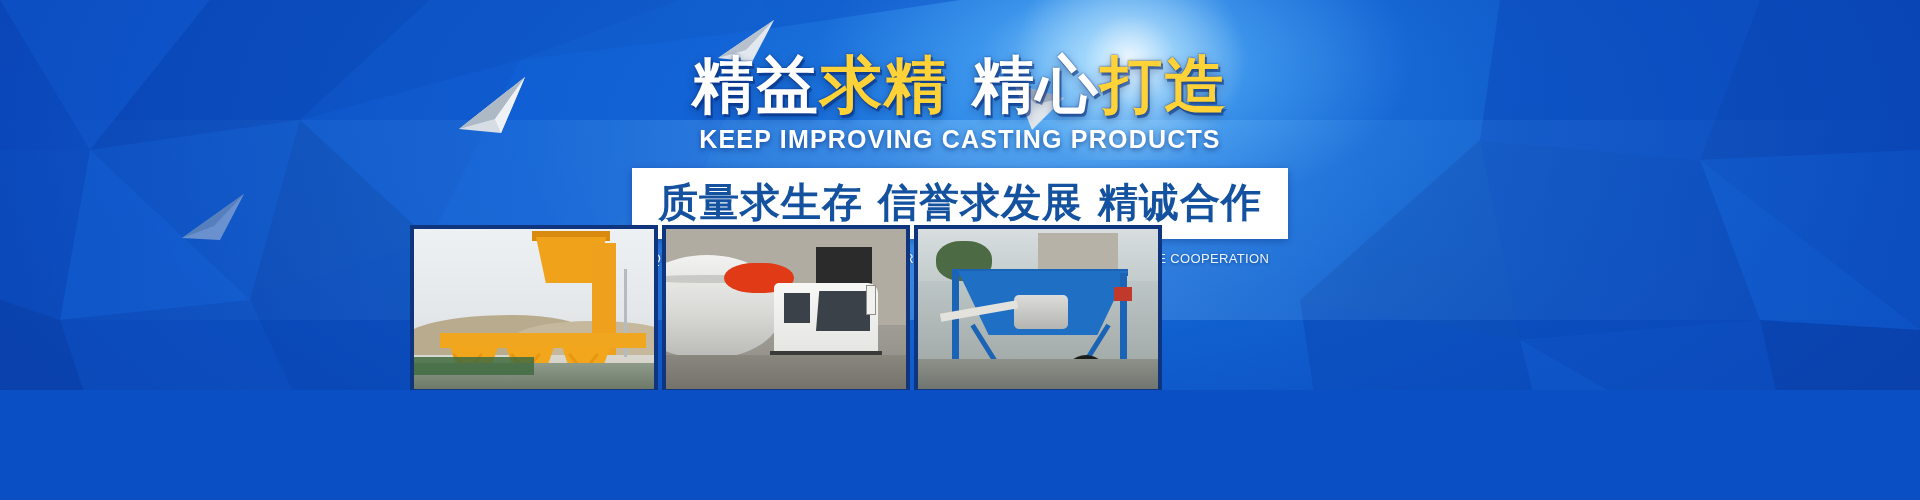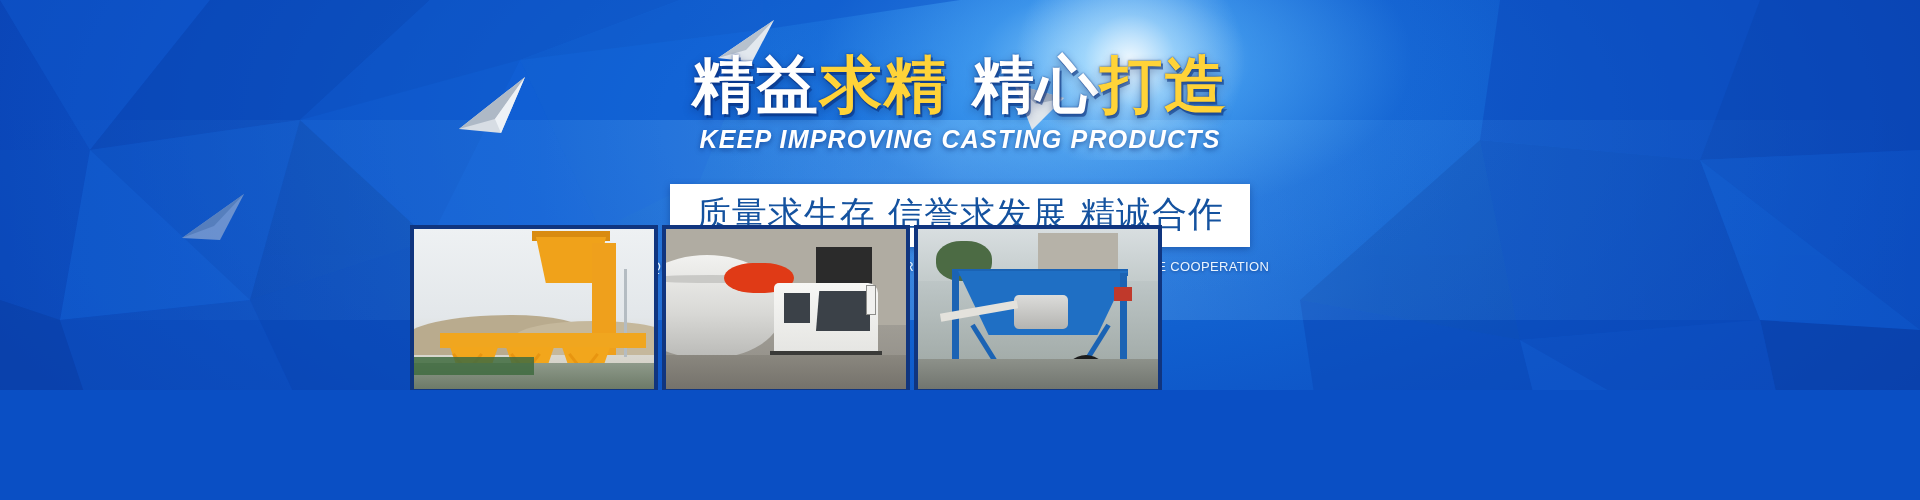--- a/index.html
+++ b/index.html
@@ -72,43 +72,41 @@
       0 4px 10px rgba(4,30,95,0.45);
   }
   .headline .w { color: #ffffff; }
   .headline .y { color: #ffd338; }
   .headline .gap { display: inline-block; width: 24px; }
 
   .subtitle-en {
     margin-top: 6px;
     font-size: 25px;
     font-weight: 700;
-    font-style: italic;
     letter-spacing: 1.2px;
     color: #ffffff;
     white-space: nowrap;
     text-shadow: 0 2px 5px rgba(5,35,105,0.55);
   }
 
   .slogan-wrap {
     margin-top: 14px;
     display: flex;
     justify-content: center;
   }
   .slogan-box {
     background: #ffffff;
     padding: 7px 26px 9px 26px;
-    font-size: 35px;
-    font-weight: 400;
+    font-size: 40px;
+    font-weight: 700;
     letter-spacing: 1px;
     color: #14529f;
     white-space: nowrap;
     font-family: "DejaVu Sans", "Liberation Sans", sans-serif;
     box-shadow: 0 2px 7px rgba(3,28,92,0.35);
-    margin-top: 16px;
   }
 
   .caption-en {
     margin-top: 12px;
     font-size: 13px;
     font-weight: 400;
     letter-spacing: 0.35px;
     color: #eaf5ff;
     white-space: nowrap;
     text-shadow: 0 1px 3px rgba(5,35,105,0.5);

